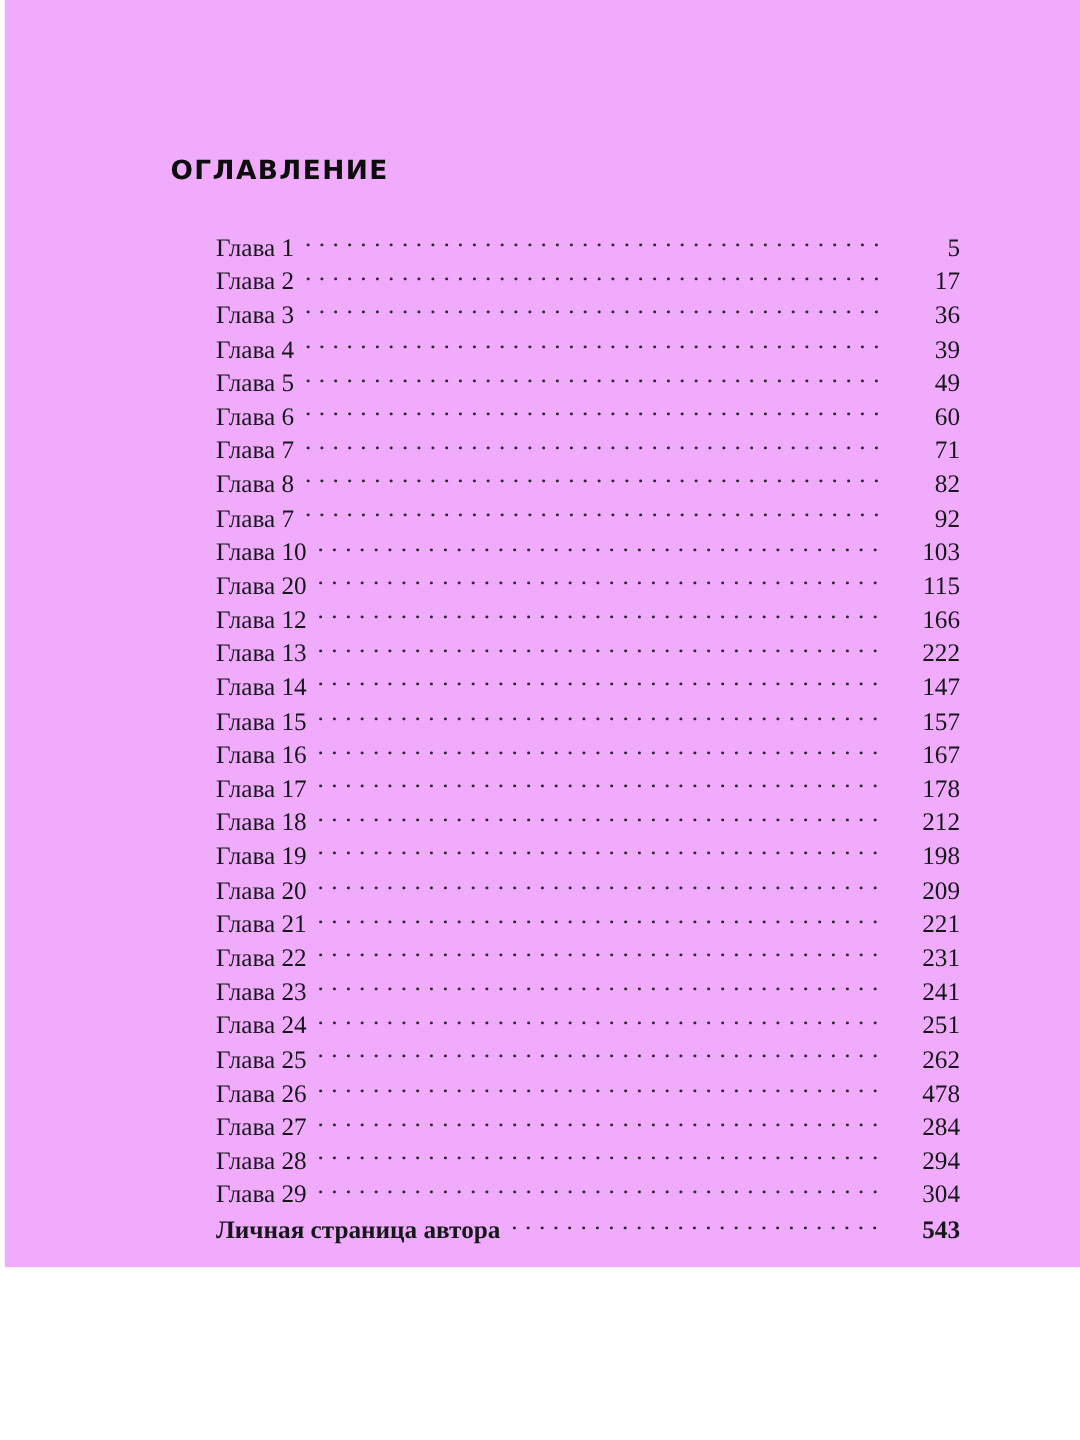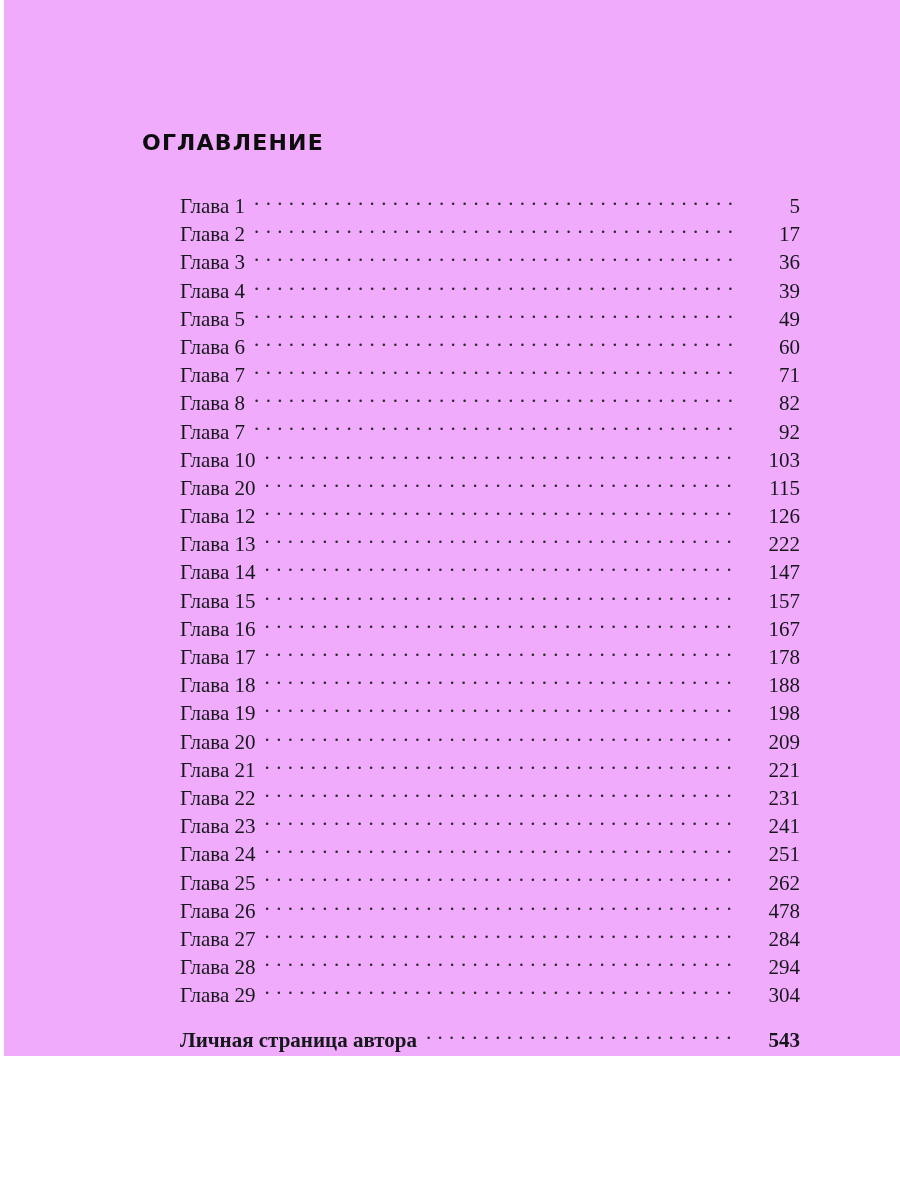--- a/index.html
+++ b/index.html
@@ -90,21 +90,21 @@
     padding-left: 10px;
     font-size: 21px;
     color: #16171a;
   }
 
   .toc-row.bold .toc-label,
   .toc-row.bold .toc-page {
     font-weight: 700;
   }
   .toc-row.bold {
-    margin-top: 17px;
+    margin-top: 2px;
   }
 </style>
 </head>
 <body>
 
 <div class="page">
 
   <h1 class="toc-title">ОГЛАВЛЕНИЕ</h1>
 
   <div class="toc-list">
@@ -183,21 +183,21 @@
         <span class="toc-dots">
           <span class="dotfill">.....................................................................</span>
         </span>
         <span class="toc-page">115</span>
       </div>
       <div class="toc-row">
         <span class="toc-label">Глава 12</span>
         <span class="toc-dots">
           <span class="dotfill">.....................................................................</span>
         </span>
-        <span class="toc-page">126</span>
+        <span class="toc-page">166</span>
       </div>
       <div class="toc-row">
         <span class="toc-label">Глава 13</span>
         <span class="toc-dots">
           <span class="dotfill">.....................................................................</span>
         </span>
         <span class="toc-page">222</span>
       </div>
       <div class="toc-row">
         <span class="toc-label">Глава 14</span>
@@ -225,21 +225,21 @@
         <span class="toc-dots">
           <span class="dotfill">.....................................................................</span>
         </span>
         <span class="toc-page">178</span>
       </div>
       <div class="toc-row">
         <span class="toc-label">Глава 18</span>
         <span class="toc-dots">
           <span class="dotfill">.....................................................................</span>
         </span>
-        <span class="toc-page">188</span>
+        <span class="toc-page">212</span>
       </div>
       <div class="toc-row">
         <span class="toc-label">Глава 19</span>
         <span class="toc-dots">
           <span class="dotfill">.....................................................................</span>
         </span>
         <span class="toc-page">198</span>
       </div>
       <div class="toc-row">
         <span class="toc-label">Глава 20</span>

